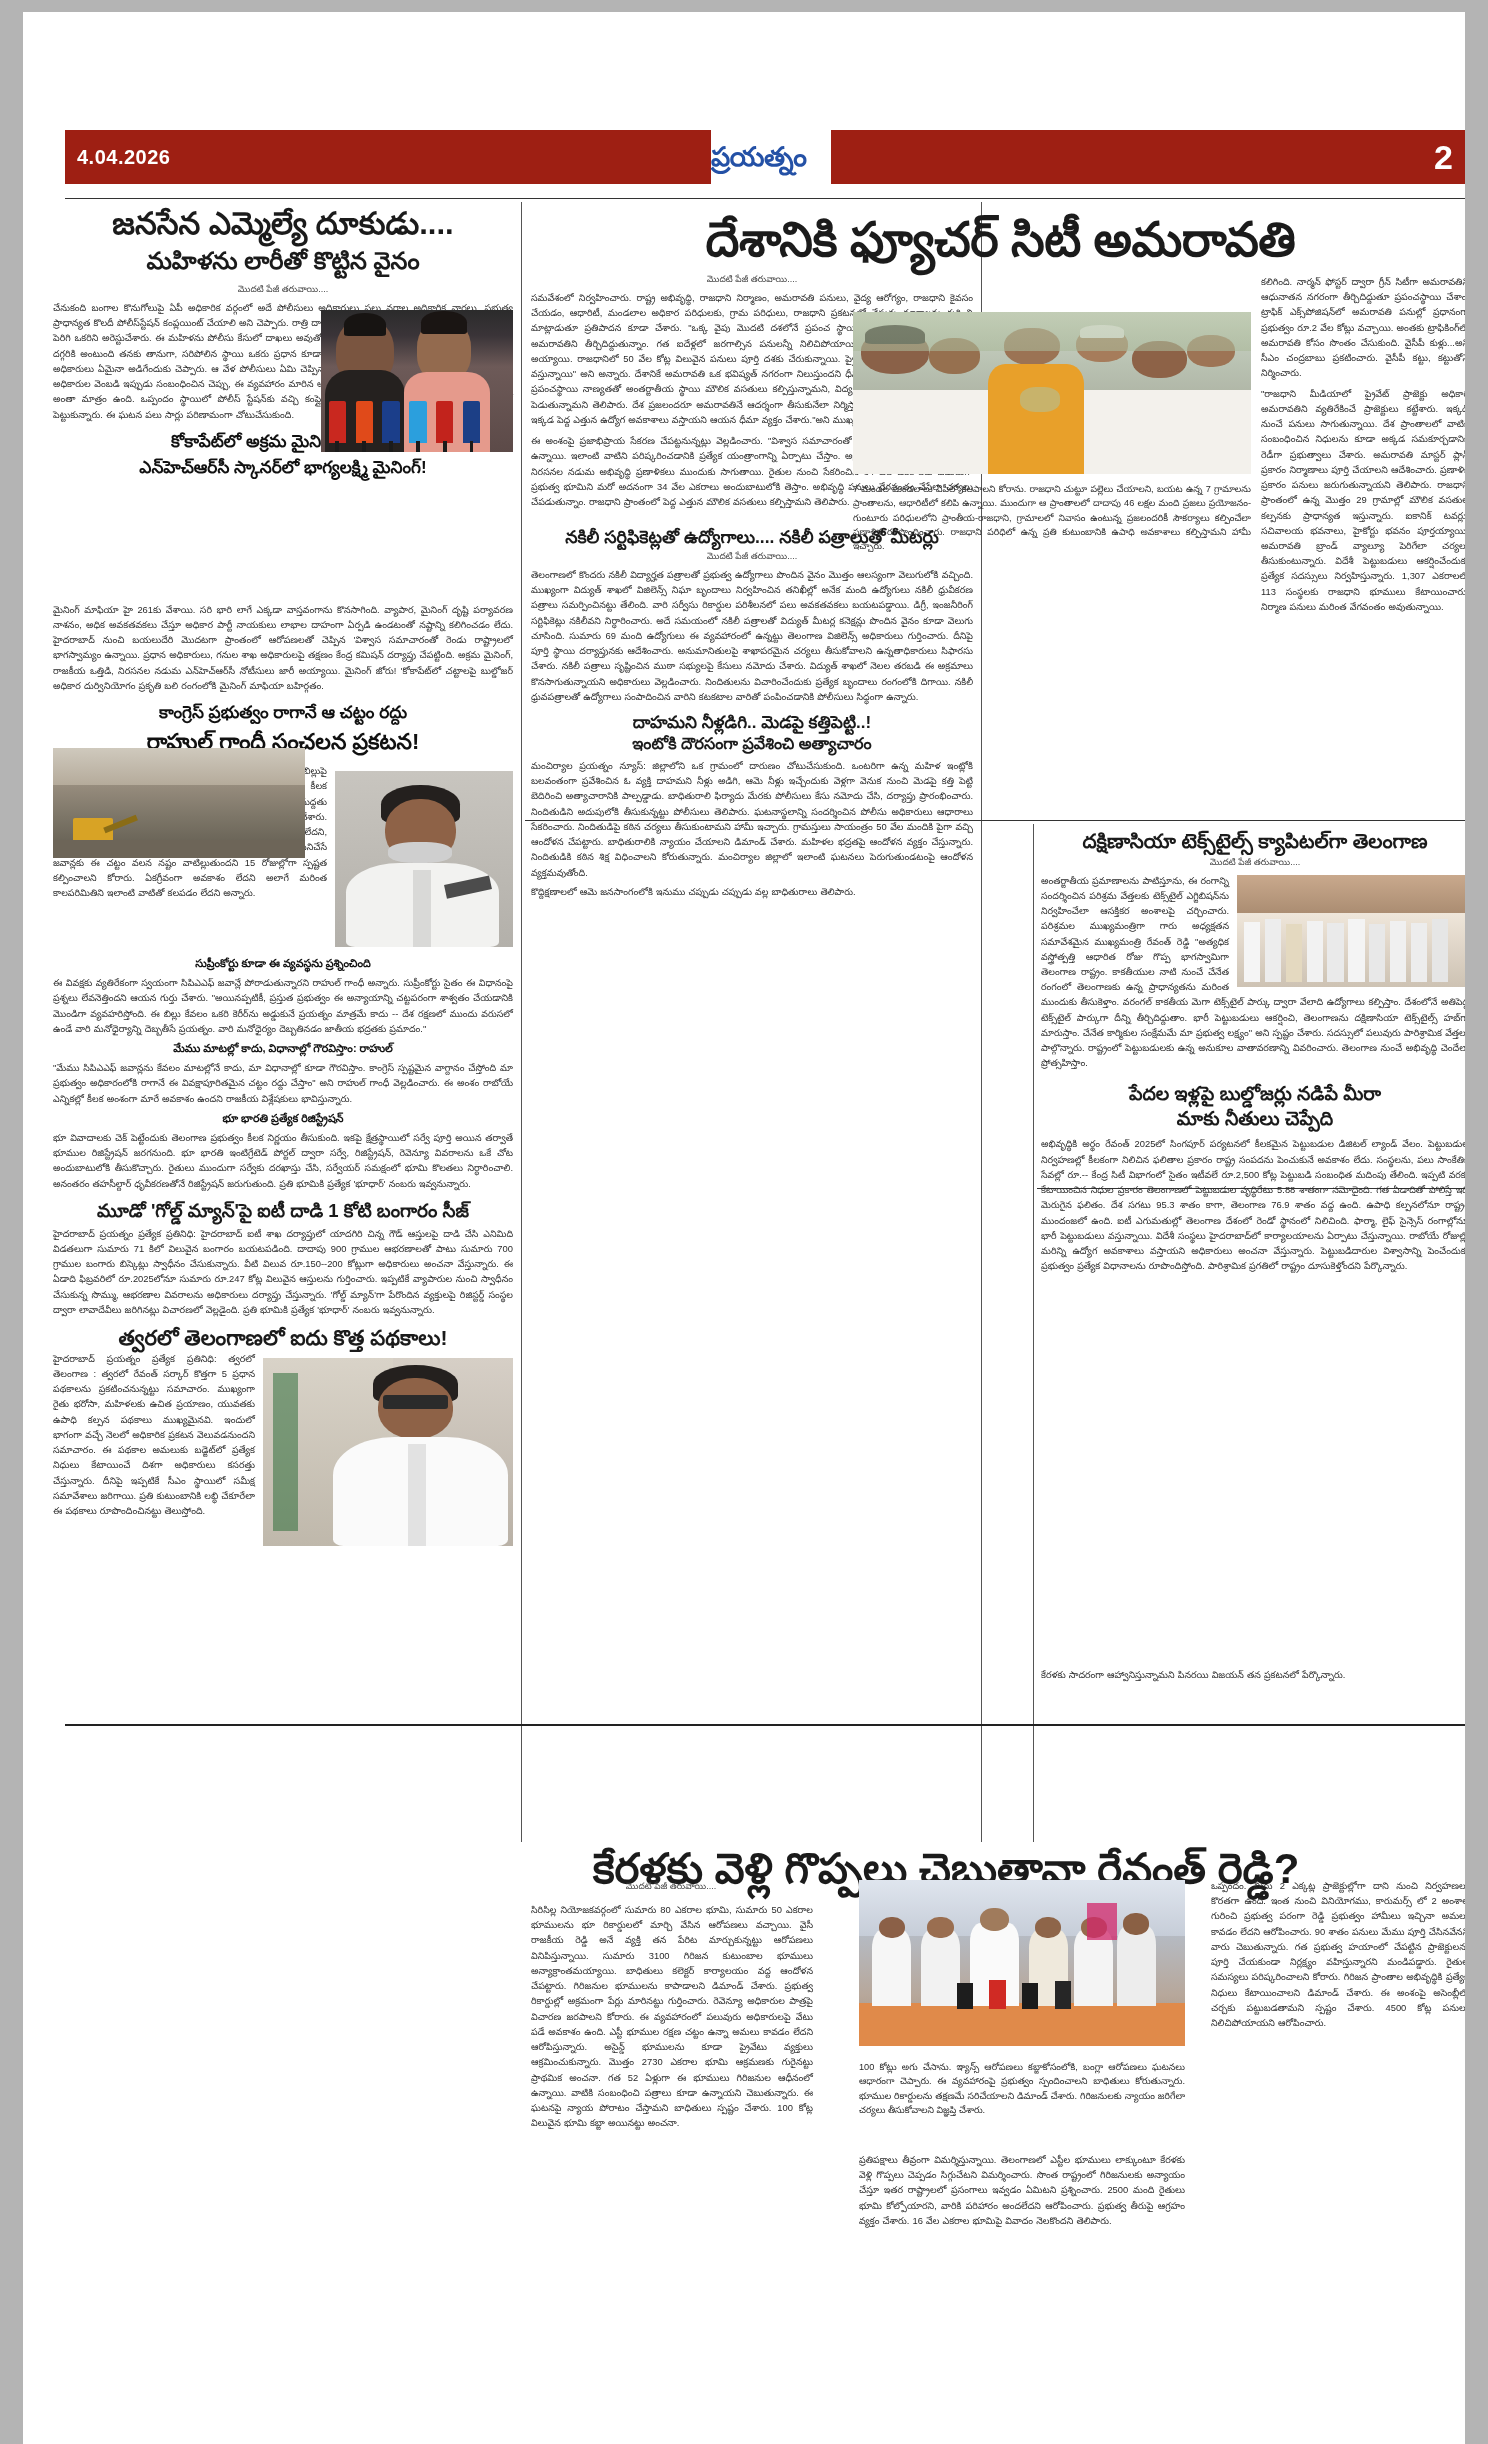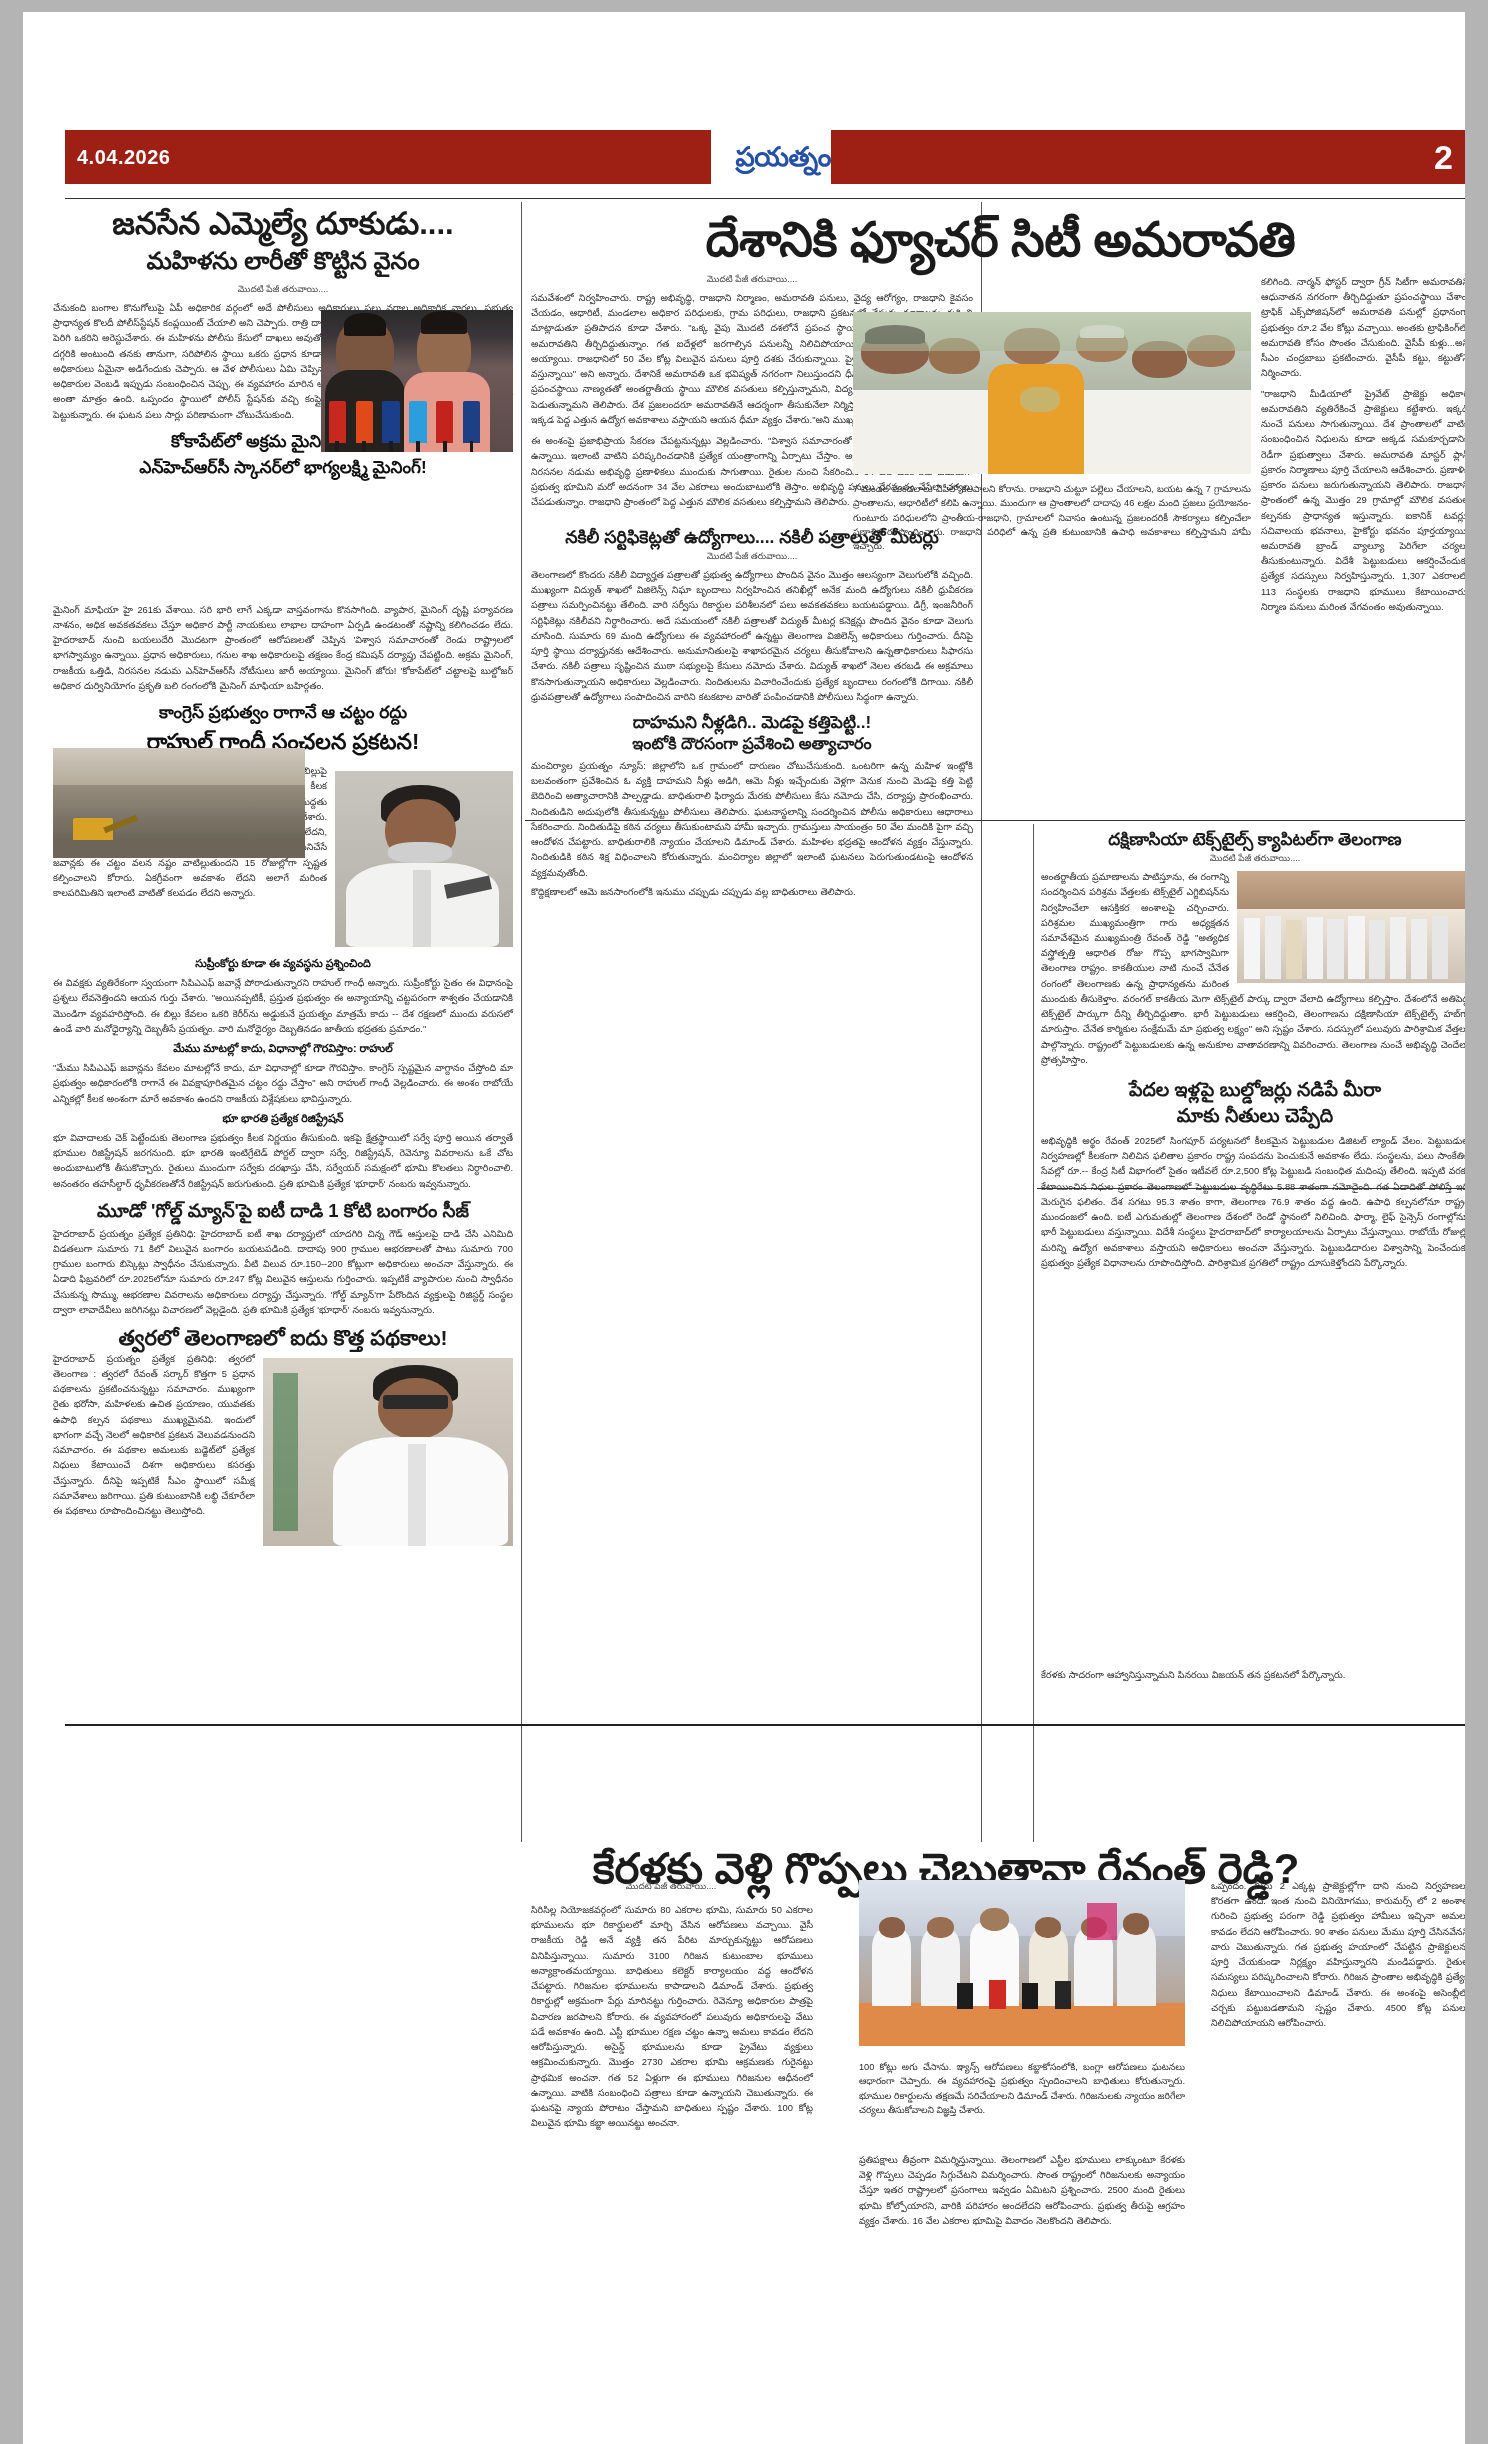--- a/index.html
+++ b/index.html
@@ -24,21 +24,21 @@
   .masthead .date {
     color:#fff; font-weight:bold; font-size:20px; letter-spacing:.5px;
     margin-left:12px;
   }
   .masthead .pageno {
     color:#fff; font-weight:bold; font-size:34px; margin-left:auto; margin-right:16px;
     line-height:1;
   }
   .logo-box {
     position:absolute; left:688px; top:112px; width:120px; height:66px;
-    background:#ffffff; display:flex; align-items:center; justify-content:flex-end;
+    background:#ffffff; display:flex; align-items:center; justify-content:flex-start;
   }
   .logo-text {
     color:#2451a6; font-weight:bold; font-size:27px; line-height:1;
     font-family:"Liberation Serif", serif; letter-spacing:-0.5px;
   }
 
   
   .hl1 { font-weight:bold; text-align:center; color:#1b1b1b; line-height:1.18; }
   .body-te {
     font-size:9.4px; line-height:1.62; text-align:justify; color:#2a2a2a;
@@ -229,21 +229,21 @@
   </div>
 
   <div class="caption" style="position:absolute;left:830px;top:470px;width:398px;">7 మండల మండలాలు ఏపీలో కలపాలని కోరాను. రాజధాని చుట్టూ పల్లెలు చేయాలని, బయట ఉన్న 7 గ్రామాలను ప్రాంతాలను, ఆధారిటీలో కలిపి ఉన్నాయి. ముందుగా ఆ ప్రాంతాలలో దాదాపు 46 లక్షల మంది ప్రజలు ప్రయోజనం-గుంటూరు పరిధులలోని ప్రాంతీయ-రాజధాని, గ్రామాలలో నివాసం ఉంటున్న ప్రజలందరికీ సౌకర్యాలు కల్పించేలా ప్రణాళిక రూపొందించారు. రాజధాని పరిధిలో ఉన్న ప్రతి కుటుంబానికి ఉపాధి అవకాశాలు కల్పిస్తామని హామీ ఇచ్చారు.</div>
 
   <div style="position:absolute;left:1238px;top:194px;width:208px;">
     <div class="body-te" style="margin-top:68px;">కలిగింది. నార్మన్ ఫోస్టర్ ద్వారా గ్రీన్ సిటీగా అమరావతిని ఆధునాతన నగరంగా తీర్చిదిద్దుతూ ప్రపంచస్థాయి చేశాం. ట్రాఫిక్ ఎక్స్‌పోజిషన్‌లో అమరావతి పనుల్లో ప్రధానంగా ప్రభుత్వం రూ.2 వేల కోట్లు వచ్చాయి. అంతకు ట్రాఫికింగ్‌లో అమరావతి కోసం సొంతం చేసుకుంది. వైసీపీ కుళ్లు...అని సీఎం చంద్రబాబు ప్రకటించారు. వైసీపీ కట్టు, కట్టుతోనే నిర్మించారు.</div>
     <div class="body-te" style="margin-top:5px;">"రాజధాని మీడియాలో ప్రైవేట్ ప్రాజెక్టు అధికారి అమరావతిని వ్యతిరేకించే ప్రాజెక్టులు కట్టేశారు. ఇక్కడి నుంచే పనులు సాగుతున్నాయి. దేశ ప్రాంతాలలో వాటికి సంబంధించిన నిధులను కూడా అక్కడ సమకూర్చడానికి రెడీగా ప్రభుత్వాలు చేశారు. అమరావతి మాస్టర్ ప్లాన్ ప్రకారం నిర్మాణాలు పూర్తి చేయాలని ఆదేశించారు. ప్రణాళిక ప్రకారం పనులు జరుగుతున్నాయని తెలిపారు. రాజధాని ప్రాంతంలో ఉన్న మొత్తం 29 గ్రామాల్లో మౌలిక వసతుల కల్పనకు ప్రాధాన్యత ఇస్తున్నారు. ఐకానిక్ టవర్లు, సచివాలయ భవనాలు, హైకోర్టు భవనం పూర్తయ్యాయి. అమరావతి బ్రాండ్ వ్యాల్యూ పెరిగేలా చర్యలు తీసుకుంటున్నారు. విదేశీ పెట్టుబడులు ఆకర్షించేందుకు ప్రత్యేక సదస్సులు నిర్వహిస్తున్నారు. 1,307 ఎకరాలలో 113 సంస్థలకు రాజధాని భూములు కేటాయించారు. నిర్మాణ పనులు మరింత వేగవంతం అవుతున్నాయి.</div>
   </div>
 
   <div style="position:absolute;left:1018px;top:818px;width:428px;">
-    <div class="hl1" style="font-size:17px;">దక్షిణాసియా టెక్స్‌టైల్స్ క్యాపిటల్‌గా తెలంగాణ</div>
+    <div class="hl1" style="font-size:20px;">దక్షిణాసియా టెక్స్‌టైల్స్ క్యాపిటల్‌గా తెలంగాణ</div>
     <div class="byline">మొదటి పేజీ తరువాయి....</div>
 
     <div class="photo ph-text" style="float:right;width:232px;height:112px;margin:2px 0 4px 8px;position:relative;">
       <div style="position:absolute;left:0;top:0;width:100%;height:34%;background:linear-gradient(#c9a98d,#ab8d72);"></div>
       <div style="position:absolute;left:0;bottom:0;width:100%;height:66%;background:linear-gradient(#efe6da,#cdc2b3);"></div>
       <div style="position:absolute;left:3%;bottom:4%;width:7%;height:54%;background:#f5f5f5;"></div>
       <div style="position:absolute;left:12%;bottom:4%;width:7%;height:56%;background:#ededed;"></div>
       <div style="position:absolute;left:21%;bottom:4%;width:7%;height:52%;background:#e4d9c0;"></div>
       <div style="position:absolute;left:30%;bottom:4%;width:7%;height:55%;background:#f2f2f2;"></div>
       <div style="position:absolute;left:39%;bottom:4%;width:7%;height:53%;background:#eaeaea;"></div>

